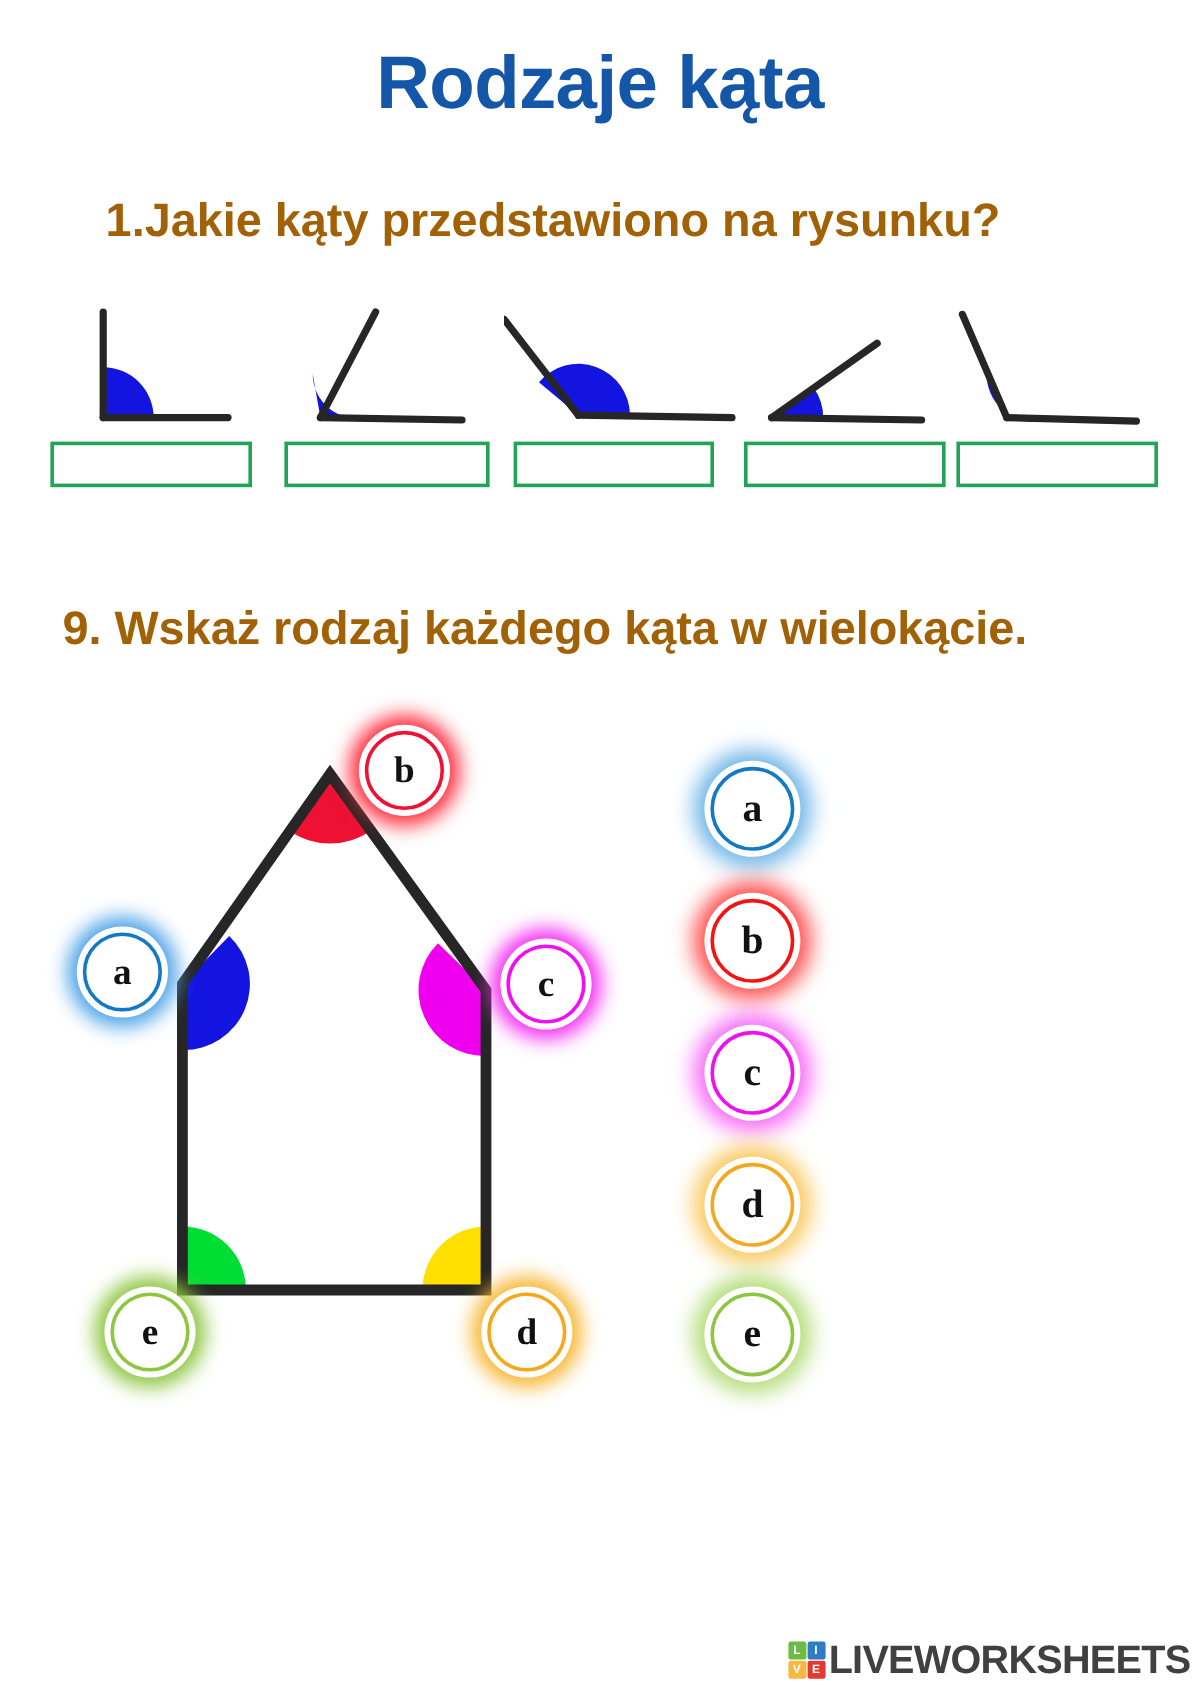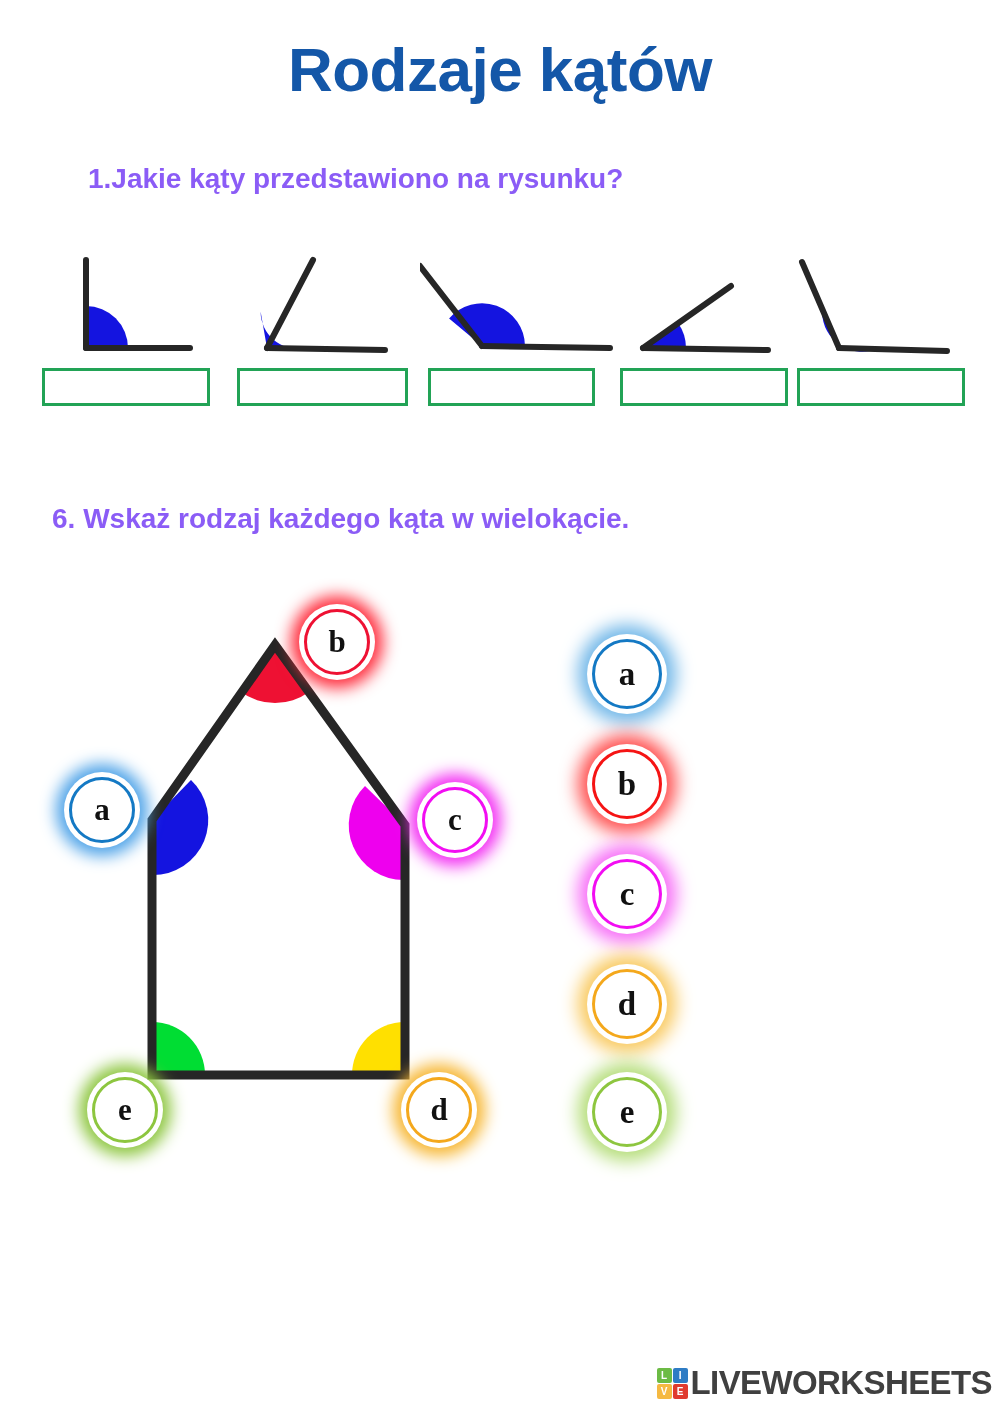--- a/index.html
+++ b/index.html
@@ -30,23 +30,23 @@
     font-size: 62px;
     font-weight: 700;
     letter-spacing: -0.5px;
     color: #1457a8;
     font-family: "Liberation Sans", sans-serif;
   }
 
   
   .question-text {
     position: absolute;
-    font-size: 28px;
+    font-size: 39px;
     font-weight: 600;
-    color: #8b5cf6;
+    color: #a16207;
     white-space: nowrap;
     font-family: "Liberation Sans", sans-serif;
   }
   #question-1-text { top: 163px; left: 88px; }
   #question-2-text { top: 503px; left: 52px; }
 
   
   #angles-row {
     position: absolute;
     top: 248px;
@@ -185,21 +185,21 @@
     color: #404040;
     letter-spacing: -0.6px;
     font-family: "Liberation Sans", sans-serif;
   }
 </style>
 </head>
 <body>
 
 <div class="page">
 
-  <div id="worksheet-title">Rodzaje kątów</div>
+  <div id="worksheet-title">Rodzaje kąta</div>
 
   <div class="question-text" id="question-1-text">1.Jakie kąty przedstawiono na rysunku?</div>
 
   <div id="angles-row">
 
     <div class="angle-figure" style="left:62px;">
       <svg width="150" height="115" viewBox="0 0 150 115">
         <path d="M 24 100 L 24 58 A 42 42 0 0 1 66 100 Z" fill="#1414e0"></path>
         <line x1="24" y1="100" x2="24" y2="12" stroke="#262626" stroke-width="6" stroke-linecap="round"></line>
         <line x1="24" y1="100" x2="128" y2="100" stroke="#262626" stroke-width="6" stroke-linecap="round"></line>
@@ -238,21 +238,21 @@
       </svg>
     </div>
   </div>
 
   <div class="answer-box" style="left:42px; top:368px; width:168px;" placeholder=""></div>
   <div class="answer-box" style="left:237px; top:368px; width:171px;" placeholder=""></div>
   <div class="answer-box" style="left:428px; top:368px; width:167px;" placeholder=""></div>
   <div class="answer-box" style="left:620px; top:368px; width:168px;" placeholder=""></div>
   <div class="answer-box" style="left:797px; top:368px; width:168px;" placeholder=""></div>
 
-  <div class="question-text" id="question-2-text">6. Wskaż rodzaj każdego kąta w wielokącie.</div>
+  <div class="question-text" id="question-2-text">9. Wskaż rodzaj każdego kąta w wielokącie.</div>
 
   <div id="polygon-figure">
     <svg width="470" height="580" viewBox="0 0 470 580">
 
       <path d="M 230 55 L 196 102 A 58 58 0 0 0 264 102 Z" fill="#ee1133"></path>
 
       <path d="M 107 230 L 107 285 A 55 55 0 0 0 146 190 Z" fill="#1414e0"></path>
 
       <path d="M 360 235 L 360 290 A 55 55 0 0 1 320 196 Z" fill="#ee00ee"></path>
 

